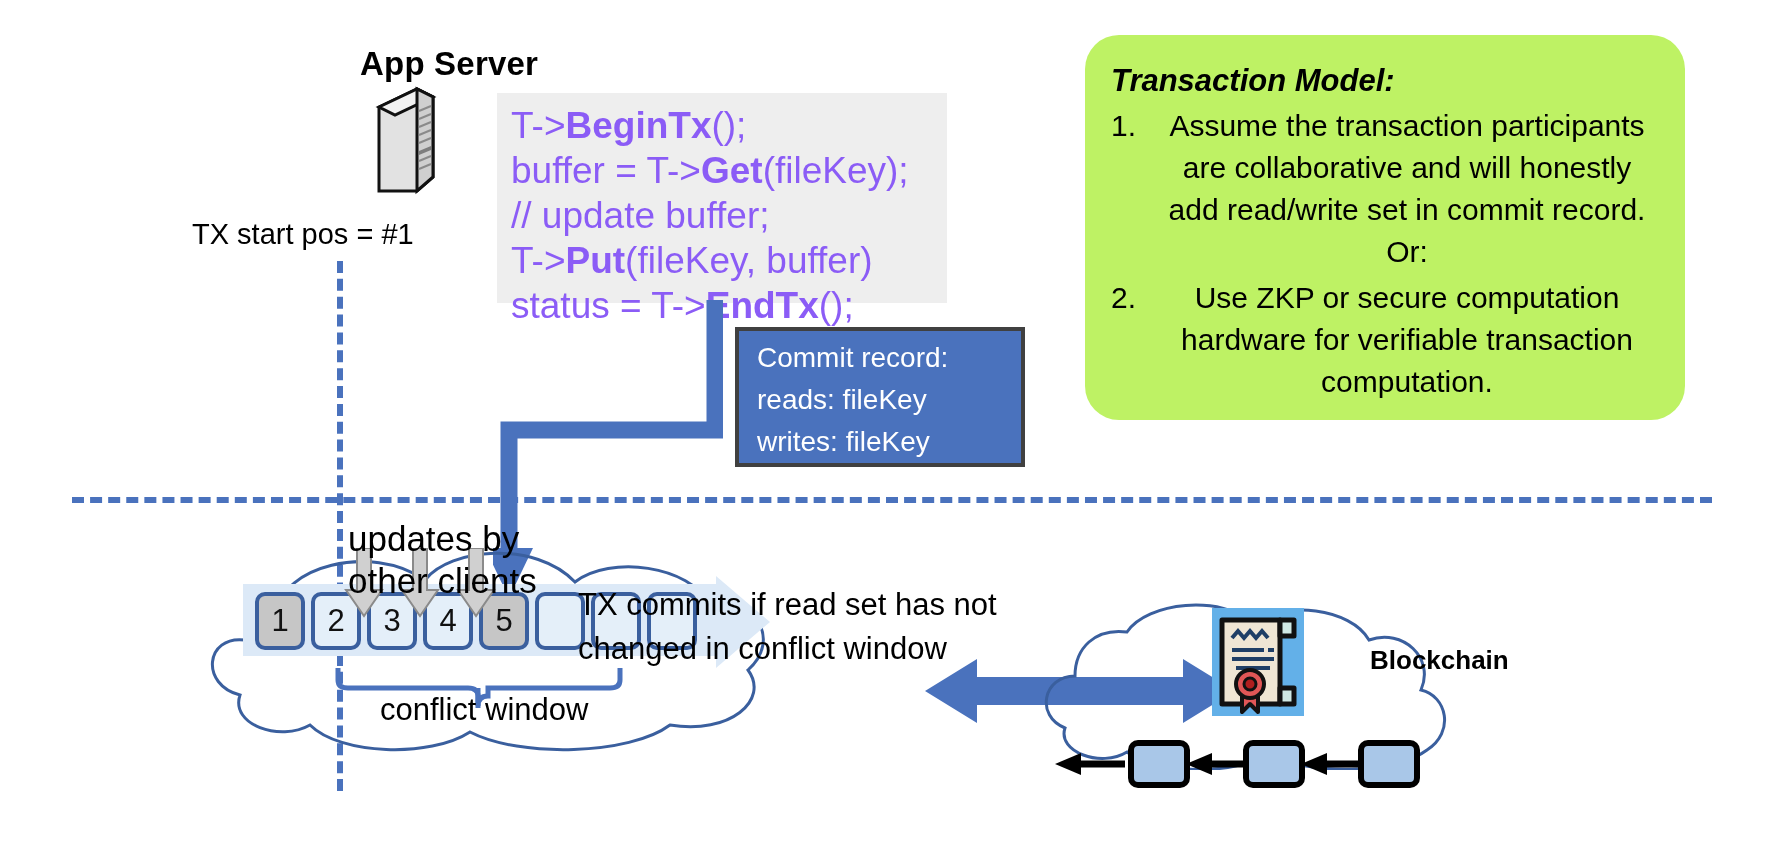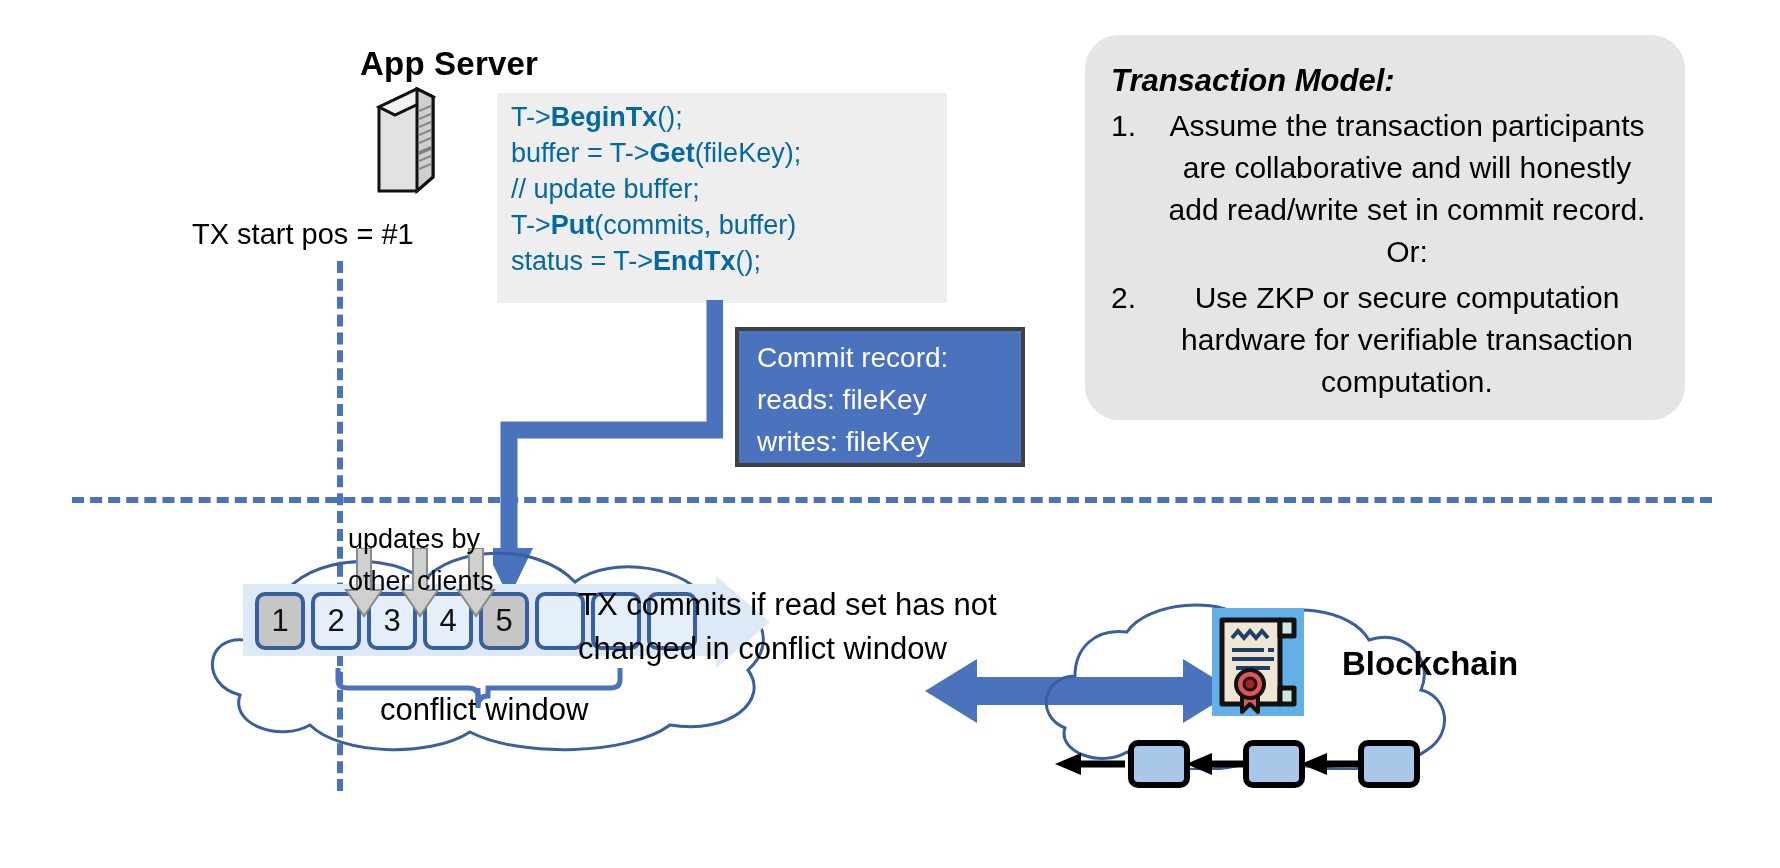--- a/index.html
+++ b/index.html
@@ -2,51 +2,51 @@
 <html><head>
 <meta charset="utf-8">
 <style>
   html,body{margin:0;padding:0;background:#ffffff;}
   body{width:1780px;height:868px;overflow:hidden;font-family:"Liberation Sans",sans-serif;color:#000;}
   #stage{position:relative;width:1780px;height:868px;}
   .abs{position:absolute;}
 
   
   #app-server-title{left:360px;top:45px;font-size:33px;font-weight:bold;letter-spacing:.2px;}
-  #blockchain-label{left:1342px;top:645px;font-size:33px;font-weight:bold;}
+  #blockchain-label{left:1370px;top:645px;font-size:26px;font-weight:bold;}
   #tx-start-label{left:178px;top:218px;font-size:29px;margin-left:14px;}
 
   
   #server-icon{left:375px;top:85px;width:62px;height:110px;}
 
   
   #code-box{left:497px;top:93px;width:450px;height:210px;background:#eeeeee;padding:6px 12px 6px 14px;box-sizing:border-box;}
-  #code-box .line{font-size:27px;line-height:36px;white-space:pre;color:#0369a1;}
+  #code-box .line{font-size:37px;line-height:36px;white-space:pre;color:#8b5cf6;margin-top:9px;}
   #code-box .line b{font-weight:bold;}
 
   
   #commit-box{left:735px;top:327px;width:290px;height:140px;background:#4a72bd;border:4px solid #404040;box-sizing:border-box;padding:6px 0 0 18px;}
   #commit-box .cline{color:#ffffff;font-size:28px;line-height:42px;white-space:pre;}
 
   
-  #tx-model{left:1085px;top:35px;width:600px;height:385px;background:#e5e5e5;border-radius:34px;box-sizing:border-box;padding:28px 26px 0 26px;}
+  #tx-model{left:1085px;top:35px;width:600px;height:385px;background:#bef264;border-radius:34px;box-sizing:border-box;padding:28px 26px 0 26px;}
   #tx-model .tm-title{font-size:31px;font-style:italic;font-weight:bold;margin-bottom:6px;}
   #tx-model ol{list-style:none;margin:0;padding:0;}
   #tx-model li{display:flex;font-size:30px;line-height:42px;margin-bottom:4px;}
   #tx-model li .num{width:44px;flex:none;}
   #tx-model li .txt{flex:1;text-align:center;}
 
   
   #divider{left:72px;top:497px;width:1640px;height:0;border-top:6px dashed #4a72bd;}
 
   
   #tx-start-line{left:337px;top:261px;width:0;height:530px;border-left:6px dashed #4a72bd;}
 
   
-  #updates-label{left:348px;top:518px;font-size:27px;line-height:42px;}
+  #updates-label{left:348px;top:518px;font-size:35px;line-height:42px;}
 
   
   #commits-label{left:578px;top:583px;font-size:31px;line-height:44px;}
 
   
   #left-cloud{left:170px;top:520px;width:640px;height:250px;}
 
   
   #ledger-strip{left:243px;top:584px;width:480px;height:72px;background:#dce9f7;}
   #ledger{left:255px;top:592px;display:flex;gap:6px;}
@@ -105,21 +105,21 @@
         <line x1="44" y1="84" x2="56" y2="79"></line>
       </g>
       <path d="M44 66 L56 61 L56 65 L44 70 Z" fill="#7d7d7d"></path>
     </svg>
   </div>
 
   <div class="abs" id="code-box">
     <div class="line"><span>T-&gt;</span><b>BeginTx</b><span>();</span></div>
     <div class="line"><span>buffer = T-&gt;</span><b>Get</b><span>(fileKey);</span></div>
     <div class="line"><span>// update buffer;</span><b></b><span></span></div>
-    <div class="line"><span>T-&gt;</span><b>Put</b><span>(commits, buffer)</span></div>
+    <div class="line"><span>T-&gt;</span><b>Put</b><span>(fileKey, buffer)</span></div>
     <div class="line"><span>status = T-&gt;</span><b>EndTx</b><span>();</span></div>
   </div>
 
   <div class="abs" id="tx-model">
     <div class="tm-title">Transaction Model:</div>
     <ol>
       <li>
         <span class="num">1.</span>
         <span class="txt">Assume the transaction participants are collaborative and will honestly add read/write set in commit record.  Or:</span>
       </li>

